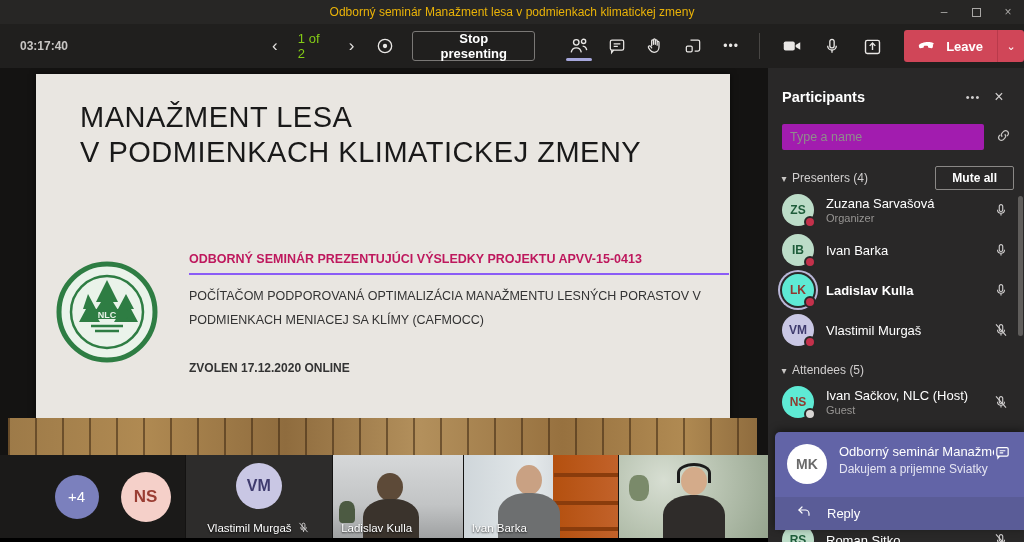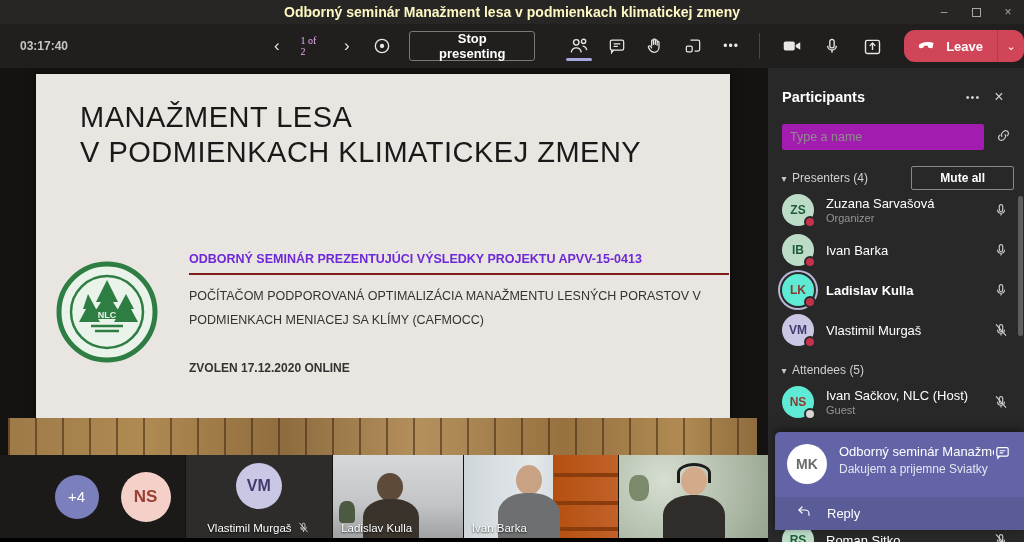--- a/index.html
+++ b/index.html
@@ -2,54 +2,54 @@
 <html><head>
 <meta charset="utf-8">
 <style>
   * { margin:0; padding:0; box-sizing:border-box; }
   html,body { width:1024px; height:542px; background:#000; overflow:hidden; }
   body { font-family:"Liberation Sans", sans-serif; }
   .app { position:relative; width:1024px; height:542px; background:#1f1e1d; }
 
   
   .titlebar { position:relative; height:24px; background:#272625; display:flex; align-items:center; justify-content:center; }
-  .titlebar-title { font-size:14px; color:#fef9c3;font-weight:bold; }
+  .titlebar-title { font-size:12px; color:#eab308; }
   .win-controls { position:absolute; right:0; top:0; height:24px; display:flex; }
   .win-btn { width:32px; height:24px; display:flex; align-items:center; justify-content:center; color:#a9a7a5; font-size:12px; }
   .win-box { width:9px; height:9px; border:1px solid #a9a7a5; display:inline-block; }
 
   
   .toolbar { height:44px; background:#201f1e; display:flex; align-items:center; color:#fff; }
   .timer { margin-left:20px; font-size:12px; color:#c8c6c4; width:70px;font-weight:bold; }
   .tb-nav { display:flex; align-items:center; margin-left:175px; gap:4px; }
   .chev { width:28px; height:28px; display:flex; align-items:center; justify-content:center; color:#e4e2e0; font-size:17px; cursor:pointer; }
-  .page-ind { font-size:10px; color:#f0abfc; padding:0 6px;font-family:Liberation Serif, serif; }
+  .page-ind { font-size:13px; color:#84cc16; padding:0 6px; }
   .icon-btn { width:36px; height:32px; display:flex; align-items:center; justify-content:center; color:#e9e7e5; position:relative; cursor:pointer; }
   .icon-btn svg { display:block; }
   .stop-btn { margin-left:6px; height:30px; padding:0 14px; background:transparent; border:1px solid #7a7876; border-radius:3px; color:#fff; font-size:13px; font-weight:700; display:flex; align-items:center; cursor:pointer; font-family:"Liberation Sans",sans-serif; }
   .tb-center { display:flex; align-items:center; margin-left:26px; gap:2px; }
   .active-underline { position:absolute; bottom:1px; left:5px; right:5px; height:3px; border-radius:2px; background:#a6a7dc; }
   .tb-sep { width:1px; height:26px; background:#484644; margin:0 10px; }
   .tb-right { display:flex; align-items:center; gap:4px; margin-left:4px; }
-  .leave-btn { margin-left:10px; height:32px; display:flex; align-items:center; background:#d04658; border-radius:11px; overflow:hidden; cursor:pointer; }
+  .leave-btn { margin-left:10px; height:32px; display:flex; align-items:center; background:#d04658; border-radius:3px; overflow:hidden; cursor:pointer; }
   .leave-main { display:flex; align-items:center; gap:8px; padding:0 14px; color:#fff; font-size:13px; font-weight:700; }
   .leave-div { width:1px; height:32px; background:#b93a4b; }
   .leave-chev { width:26px; display:flex; align-items:center; justify-content:center; color:#fff; font-size:11px; }
 
   
   .main { position:relative; display:flex; height:474px; }
   .stage { position:relative; width:768px; height:474px; background:#141312; overflow:hidden; }
 
   
   .slide { position:absolute; left:36px; top:6px; width:694px; height:344px; background:#e9e6e1; box-shadow:0 0 6px rgba(0,0,0,.6); }
   .slide-title { margin:26px 0 0 44px; color:#191919; font-size:29px; letter-spacing:.5px; line-height:1.22; font-weight:400; }
   .slide-row { position:absolute; left:19px; top:178px; display:flex; }
   .nlc-logo { width:104px; height:104px; flex:0 0 auto; margin-top:8px; }
   .slide-texts { margin-left:30px; width:540px; color:#2b2b2b; }
-  .slide-sub { font-size:12.5px; font-weight:700; color:#6d28d9; padding-bottom:7px; border-bottom:2px solid #7f1d1d; }
+  .slide-sub { font-size:12.5px; font-weight:700; color:#be185d; padding-bottom:7px; border-bottom:2px solid #8b5cf6; }
   .slide-body { margin-top:10px; font-size:12.5px; font-weight:400; color:#333; line-height:1.9; }
   .slide-date { margin-top:28px; font-size:12px; font-weight:700; color:#333; }
   .apvv-logo { position:absolute; right:2px; bottom:0; width:160px; height:60px; background:#fdfdfd; display:flex; align-items:center; gap:10px; padding-left:14px; }
   .apvv-text { font-size:8.5px; font-weight:700; color:#8e9aa8; letter-spacing:.8px; line-height:1.5; }
 
   
   .wood { position:absolute; left:8px; top:350px; width:749px; height:37px;
     background:
       repeating-linear-gradient(90deg, rgba(60,38,16,.55) 0 2px, rgba(0,0,0,0) 2px 27px),
       linear-gradient(90deg,#9d7a48,#b08a52 18%,#8f6c3e 37%,#b3905c 55%,#97713f 74%,#b08a52 90%,#8f6c3e);
@@ -79,21 +79,21 @@
   .panel-header { display:flex; align-items:center; padding:18px 12px 0 14px; }
   .panel-title { font-size:14.5px; font-weight:700; flex:1; }
   .panel-hbtn { width:26px; height:22px; display:flex; align-items:center; justify-content:center; color:#d0cece; font-size:14px; cursor:pointer; }
   .search-row { display:flex; align-items:center; margin:16px 10px 0 14px; gap:8px; }
   .search-input { flex:1; height:26px; background:#a21caf; border:none; border-radius:2px; color:#d0cece; font-size:12.5px; padding:0 8px; font-family:"Liberation Sans",sans-serif; }
   .search-input::placeholder { color:#8f8d8b; }
   .link-btn { color:#c8c6c4; width:22px; display:flex; justify-content:center; cursor:pointer; }
   .section-row { display:flex; align-items:center; margin:16px 10px 0 8px; height:24px; }
   .sec-chev { width:16px; color:#c8c6c4; font-size:10px; text-align:center; }
   .sec-label { font-size:12px; color:#d0cece; flex:1; }
-  .muteall-btn { height:24px; padding:0 28px; background:transparent; border:1px solid #8a8886; border-radius:2px; color:#fff; font-size:12px; font-weight:700; cursor:pointer; font-family:"Liberation Sans",sans-serif; }
+  .muteall-btn { height:24px; padding:0 16px; background:transparent; border:1px solid #8a8886; border-radius:2px; color:#fff; font-size:12px; font-weight:700; cursor:pointer; font-family:"Liberation Sans",sans-serif; }
   .p-row { display:flex; align-items:center; height:40px; padding:0 12px 0 14px; }
   .avatar-wrap { position:relative; width:32px; height:32px; flex:0 0 auto; }
   .avatar { width:32px; height:32px; border-radius:50%; display:flex; align-items:center; justify-content:center; font-size:12px; font-weight:700; }
   .avatar.ring { box-shadow:0 0 0 2px #292828, 0 0 0 4px #b9b7d8; }
   .presence { position:absolute; right:-2px; bottom:-2px; width:12px; height:12px; border-radius:50%; background:#c4314b; border:2px solid #292828; }
   .p-names { flex:1; margin-left:12px; min-width:0; }
   .p-name { font-size:13px; color:#fff; white-space:nowrap; overflow:hidden; }
   .p-sub { font-size:11px; color:#979593; margin-top:1px; }
   .row-mic { width:22px; color:#d0cece; display:flex; justify-content:center; }
   .av-green { background:#bcdcc8; color:#1e5c3a; }

